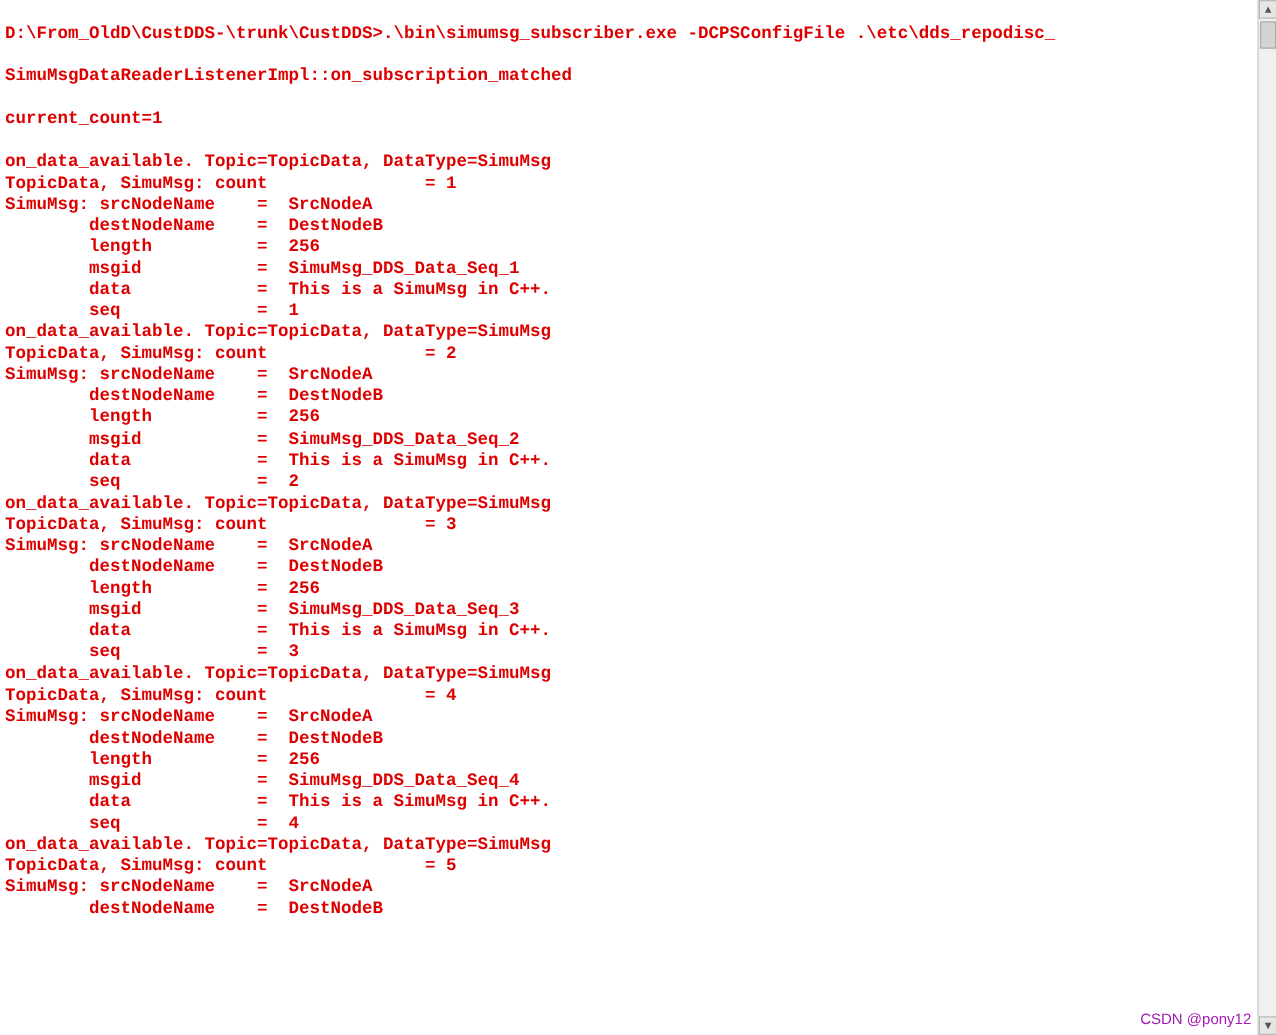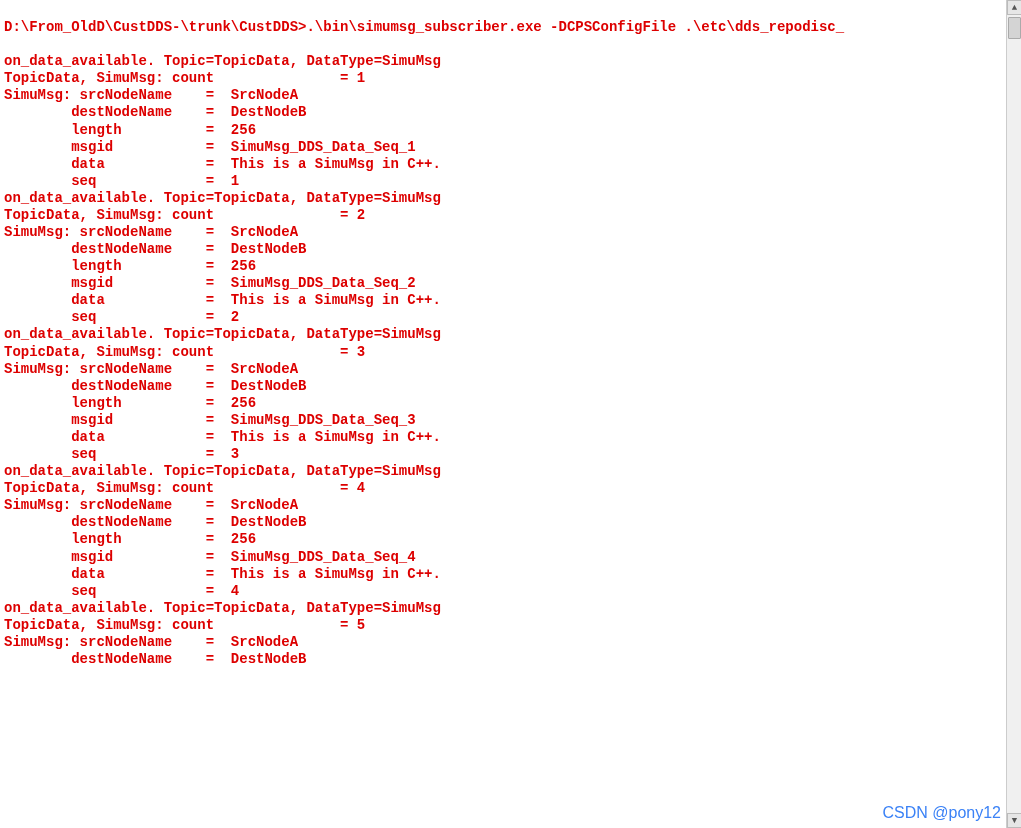--- a/index.html
+++ b/index.html
@@ -54,31 +54,33 @@
       height: 22px;
       background: #d4d4d4;
       border: 1px solid #aaa;
       border-radius: 1px;
     }
     .watermark {
       position: absolute;
       right: 20px;
       bottom: 6px;
       font-family: sans-serif;
-      font-size: 16px;
+      font-size: 12px;
       font-weight: normal;
-      color: #3b82f6;
+      color: #a21caf;
     }
     .line { display: block; }
   </style>
 </head>
 <body>
 
 <div class="terminal">
 <span class="line"><span>D:\From_OldD\CustDDS-\trunk\CustDDS&gt;</span><span>.\bin\simumsg_subscriber.exe -DCPSConfigFile .\etc\dds_repodisc_</span></span>
+<span class="line">SimuMsgDataReaderListenerImpl::on_subscription_matched</span>
+<span class="line">current_count=1</span>
 <span class="line">on_data_available. Topic=TopicData, DataType=SimuMsg</span><span class="line">TopicData, SimuMsg: count               = 1</span><span class="line">SimuMsg: srcNodeName    =  SrcNodeA</span><span class="line">        destNodeName    =  DestNodeB</span><span class="line">        length          =  256</span><span class="line">        msgid           =  SimuMsg_DDS_Data_Seq_1</span><span class="line">        data            =  This is a SimuMsg in C++.</span><span class="line">        seq             =  1</span><span class="line">on_data_available. Topic=TopicData, DataType=SimuMsg</span><span class="line">TopicData, SimuMsg: count               = 2</span><span class="line">SimuMsg: srcNodeName    =  SrcNodeA</span><span class="line">        destNodeName    =  DestNodeB</span><span class="line">        length          =  256</span><span class="line">        msgid           =  SimuMsg_DDS_Data_Seq_2</span><span class="line">        data            =  This is a SimuMsg in C++.</span><span class="line">        seq             =  2</span><span class="line">on_data_available. Topic=TopicData, DataType=SimuMsg</span><span class="line">TopicData, SimuMsg: count               = 3</span><span class="line">SimuMsg: srcNodeName    =  SrcNodeA</span><span class="line">        destNodeName    =  DestNodeB</span><span class="line">        length          =  256</span><span class="line">        msgid           =  SimuMsg_DDS_Data_Seq_3</span><span class="line">        data            =  This is a SimuMsg in C++.</span><span class="line">        seq             =  3</span><span class="line">on_data_available. Topic=TopicData, DataType=SimuMsg</span><span class="line">TopicData, SimuMsg: count               = 4</span><span class="line">SimuMsg: srcNodeName    =  SrcNodeA</span><span class="line">        destNodeName    =  DestNodeB</span><span class="line">        length          =  256</span><span class="line">        msgid           =  SimuMsg_DDS_Data_Seq_4</span><span class="line">        data            =  This is a SimuMsg in C++.</span><span class="line">        seq             =  4</span><span class="line">on_data_available. Topic=TopicData, DataType=SimuMsg</span><span class="line">TopicData, SimuMsg: count               = 5</span><span class="line">SimuMsg: srcNodeName    =  SrcNodeA</span><span class="line">        destNodeName    =  DestNodeB</span>
 </div>
 
 <div class="scrollbar">
   <div class="arrow-up">▲</div>
   <div class="thumb"></div>
   <div class="arrow-down">▼</div>
 </div>
 
 <div class="watermark">CSDN @pony12</div>

